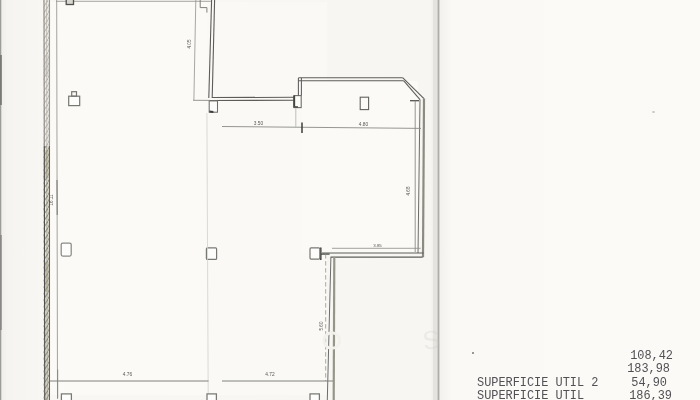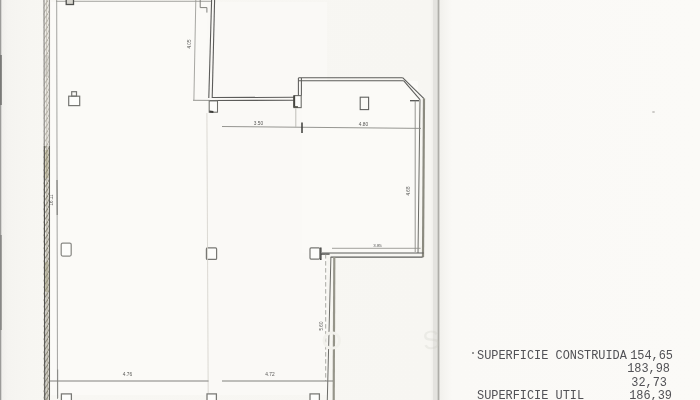--- a/index.html
+++ b/index.html
@@ -153,16 +153,16 @@
 
   <circle cx="331.8" cy="340.5" r="7.8" fill="none" stroke="#f2f1ec" stroke-width="3"></circle>
 
   <text x="424" y="350" font-size="26" fill="rgba(195,195,185,0.22)" font-family="Liberation Sans, sans-serif" transform="rotate(-8 424 350)">S</text>
 </svg>
 
 <div class="abs" style="left:652px;top:111px;width:3px;height:2px;background:#c9c8c4;border-radius:50%;"></div>
 
 <div class="abs" style="left:472px;top:352px;width:2px;height:2px;background:#777;border-radius:50%;"></div>
 
-<div class="trow" style="top:349.2px"><span>SUPERFICIE CONSTRUIDA</span><span class="num" style="right:0px">154,65</span></div>
+<div class="trow" style="top:349.2px"><span class="num" style="right:0px">108,42</span></div>
 <div class="trow" style="top:362.2px"><span class="num" style="right:3px">183,98</span></div>
-<div class="trow" style="top:375.5px"><span class="num" style="right:6px">32,73</span></div>
+<div class="trow" style="top:375.5px"><span>SUPERFICIE UTIL 2</span><span class="num" style="right:6px">54,90</span></div>
 <div class="trow" style="top:388.7px"><span>SUPERFICIE UTIL</span><span class="num" style="right:1px">186,39</span></div>
 
 </body></html>

